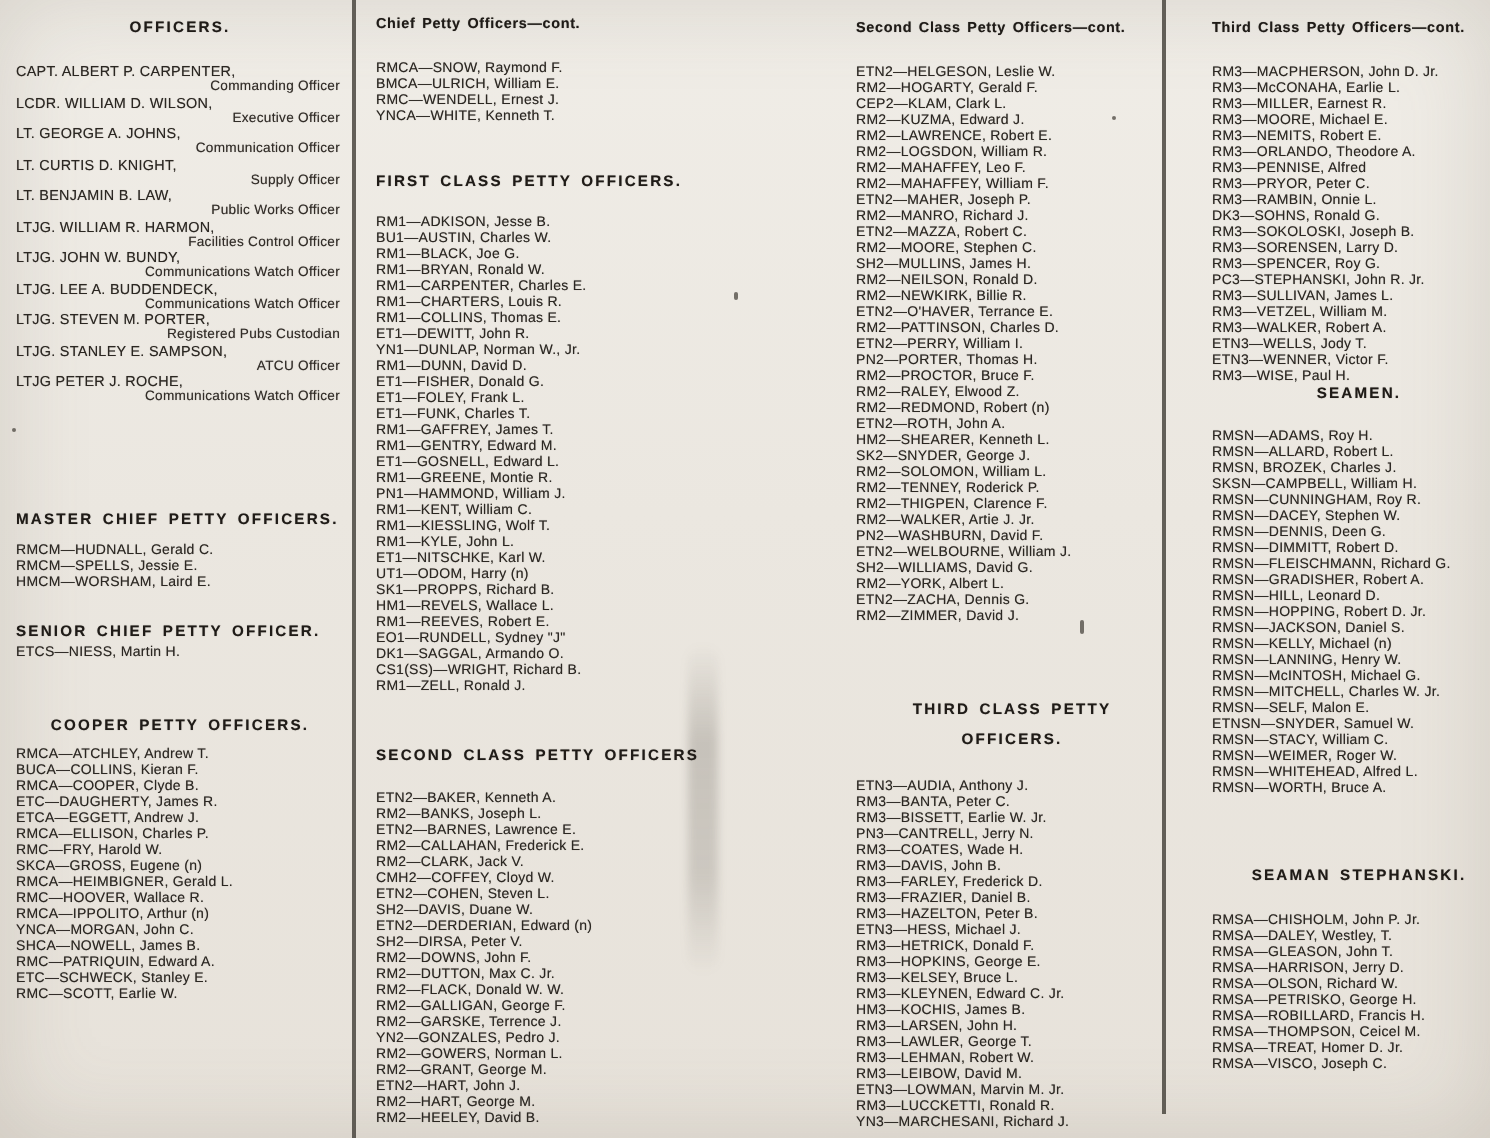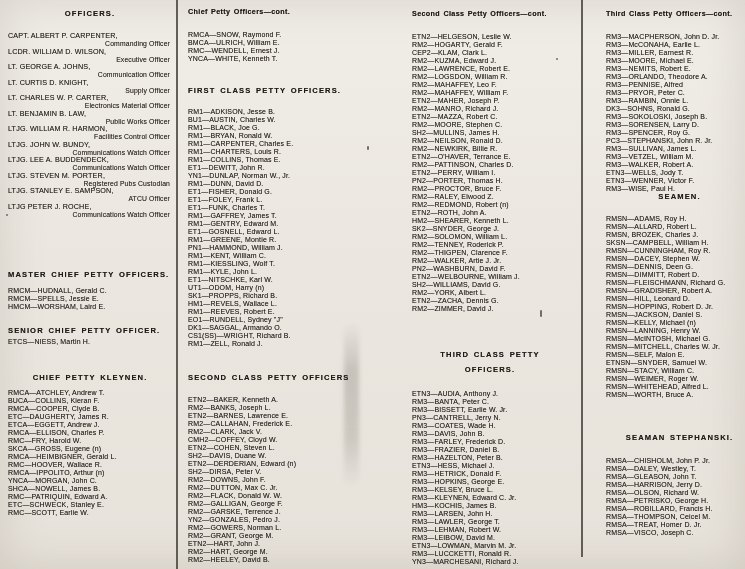--- a/index.html
+++ b/index.html
@@ -24,21 +24,21 @@
   }
   .speck{position:absolute;background:#3f3a33;border-radius:1px;opacity:.7;}
   .speck.s1{left:540px;top:310px;width:2px;height:7px;}
   .speck.s2{left:6px;top:214px;width:2px;height:2px;}
   .speck.s3{left:367px;top:146px;width:2px;height:4px;}
   .speck.s4{left:556px;top:58px;width:2px;height:2px;}
 
   .col{position:absolute;top:0;}
   .col-0{left:8px;width:164px;}
   .col-1{left:188px;width:176px;}
-  .col-2{left:412px;width:156px;}
+  .col-2{left:428px;width:156px;}
   .col-3{left:606px;width:147px;}
 
   .sec-heading{
     font-weight:bold;font-size:7.6px;line-height:8px;
     letter-spacing:1.1px;word-spacing:1.5px;white-space:nowrap;color:#1f1b17;
     text-shadow:0 0 .4px rgba(30,25,20,.55);
   }
   .roster-line,.officer-name,.officer-title{
     font-size:7px;line-height:8px;white-space:nowrap;letter-spacing:.15px;
     color:#2b2722;text-shadow:0 0 .35px rgba(35,30,25,.5);
@@ -104,24 +104,20 @@
           </div>
           <div class="officer-entry">
             <div class="officer-name">LT. GEORGE A. JOHNS,</div>
             <div class="officer-title">Communication Officer</div>
           </div>
           <div class="officer-entry">
             <div class="officer-name">LT. CURTIS D. KNIGHT,</div>
             <div class="officer-title">Supply Officer</div>
           </div>
           <div class="officer-entry">
-            <div class="officer-name">LT. CHARLES W. P. CARTER,</div>
-            <div class="officer-title">Electronics Material Officer</div>
-          </div>
-          <div class="officer-entry">
             <div class="officer-name">LT. BENJAMIN B. LAW,</div>
             <div class="officer-title">Public Works Officer</div>
           </div>
           <div class="officer-entry">
             <div class="officer-name">LTJG. WILLIAM R. HARMON,</div>
             <div class="officer-title">Facilities Control Officer</div>
           </div>
           <div class="officer-entry">
             <div class="officer-name">LTJG. JOHN W. BUNDY,</div>
             <div class="officer-title">Communications Watch Officer</div>
@@ -146,21 +142,21 @@
         <div id="c0-s2" class="sec-heading">MASTER CHIEF PETTY OFFICERS.</div>
         <div id="c0-s3" class="name-list">
           <div class="roster-line">RMCM—HUDNALL, Gerald C.</div>
           <div class="roster-line">RMCM—SPELLS, Jessie E.</div>
           <div class="roster-line">HMCM—WORSHAM, Laird E.</div>
         </div>
         <div id="c0-s4" class="sec-heading">SENIOR CHIEF PETTY OFFICER.</div>
         <div id="c0-s5" class="name-list">
           <div class="roster-line">ETCS—NIESS, Martin H.</div>
         </div>
-        <div id="c0-s6" class="sec-heading">CHIEF PETTY KLEYNEN.</div>
+        <div id="c0-s6" class="sec-heading">COOPER PETTY OFFICERS.</div>
         <div id="c0-s7" class="name-list">
           <div class="roster-line">RMCA—ATCHLEY, Andrew T.</div>
           <div class="roster-line">BUCA—COLLINS, Kieran F.</div>
           <div class="roster-line">RMCA—COOPER, Clyde B.</div>
           <div class="roster-line">ETC—DAUGHERTY, James R.</div>
           <div class="roster-line">ETCA—EGGETT, Andrew J.</div>
           <div class="roster-line">RMCA—ELLISON, Charles P.</div>
           <div class="roster-line">RMC—FRY, Harold W.</div>
           <div class="roster-line">SKCA—GROSS, Eugene (n)</div>
           <div class="roster-line">RMCA—HEIMBIGNER, Gerald L.</div>

